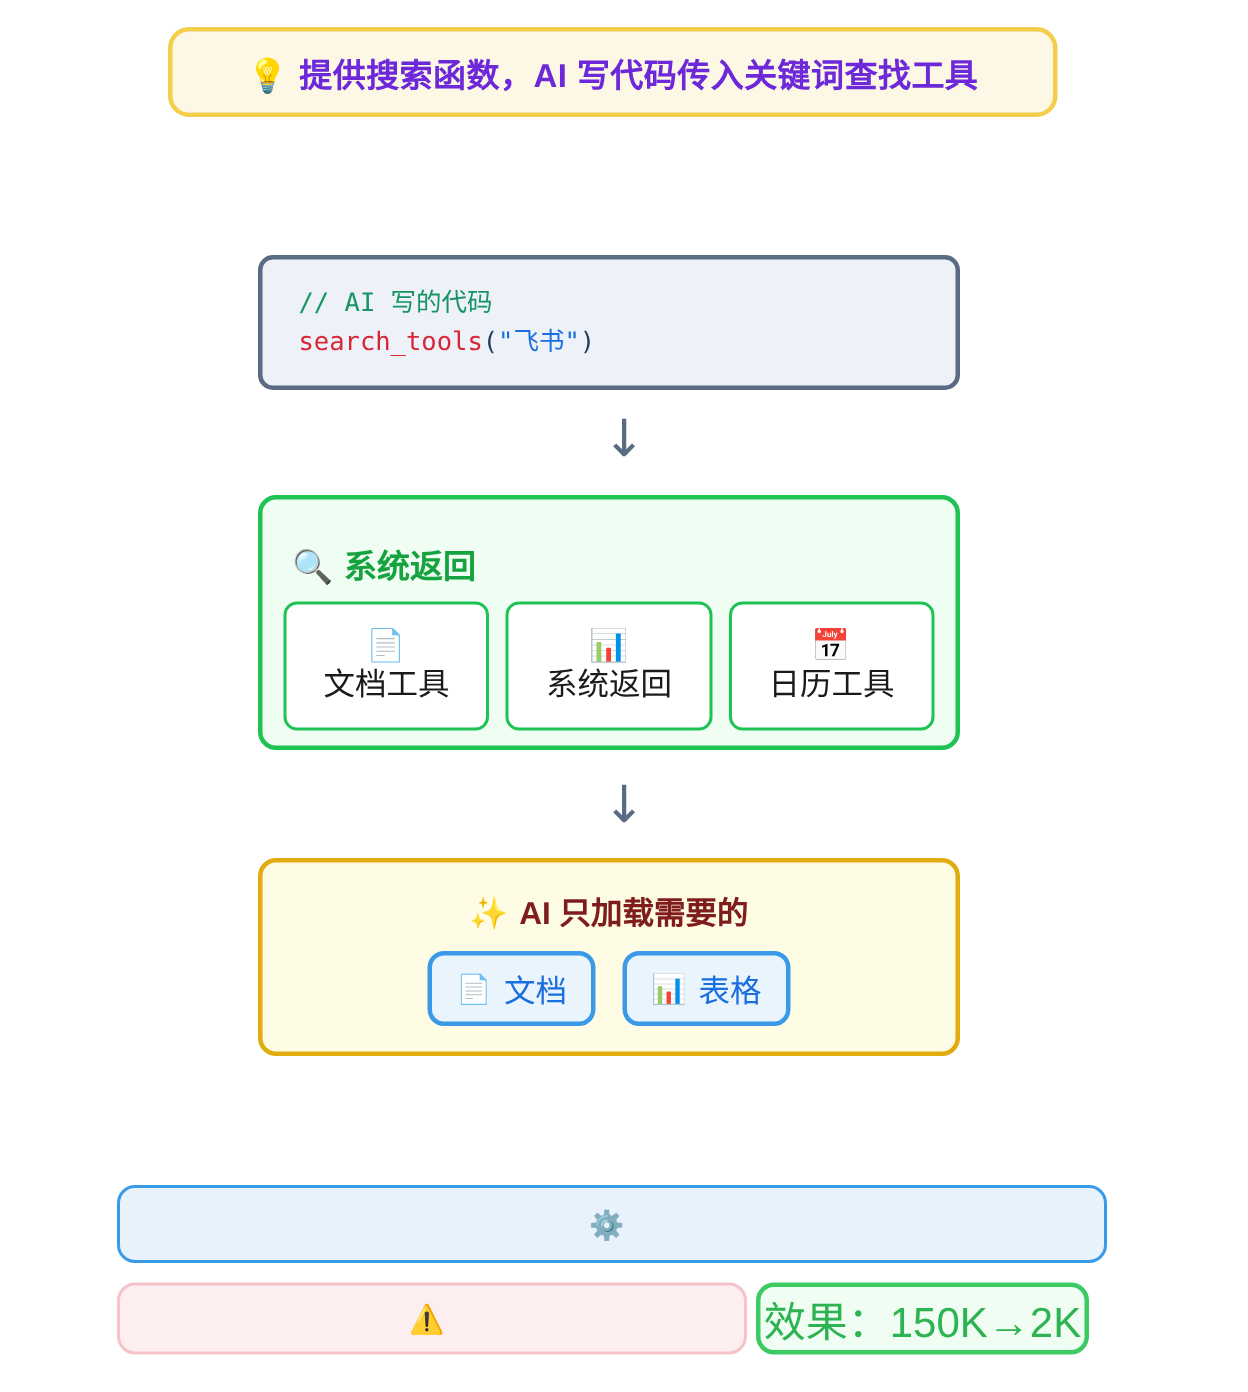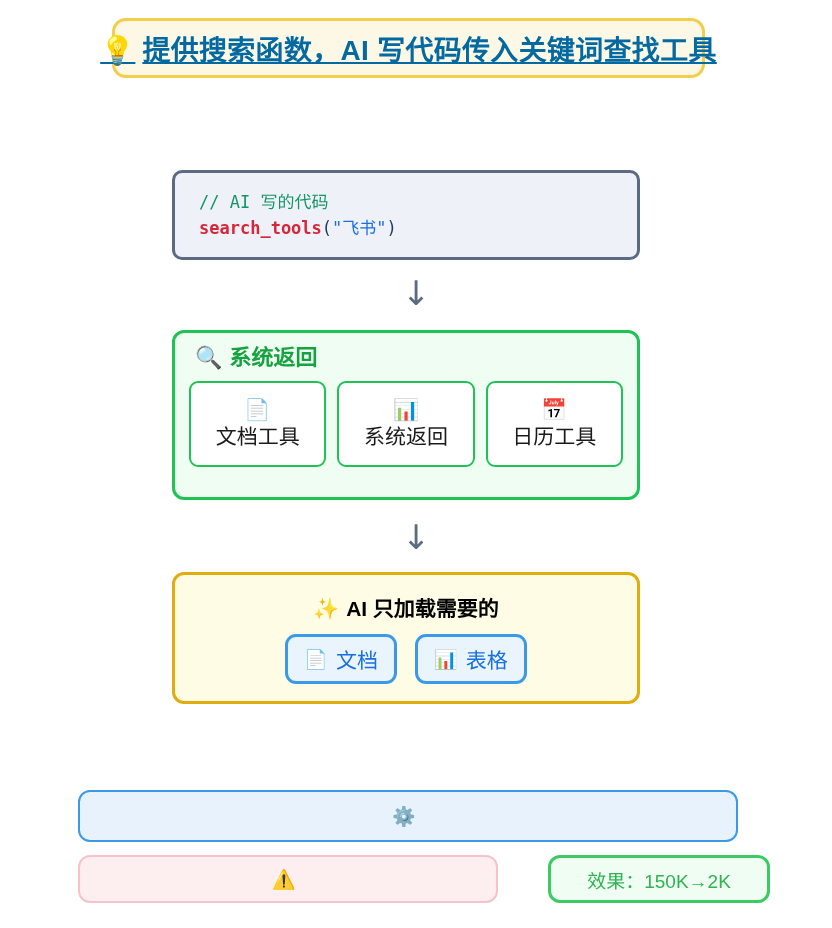--- a/index.html
+++ b/index.html
@@ -32,26 +32,25 @@
     height: 60px;
     box-sizing: border-box;
     background: #fdf8e6;
     border: 3px solid #f2ce4b;
     border-radius: 14px;
     display: flex;
     align-items: center;
     justify-content: center;
   }
   .top-banner-text {
-    font-size: 28px;
+    font-size: 22px;
     font-weight: bold;
-    color: #0369a1;
+    color: #6d28d9;
     letter-spacing: 0.3px;
     white-space: nowrap;
-    text-decoration: underline;
   }
   .emoji {
     font-family: "DejaVu Sans", sans-serif;
     font-weight: normal;
   }
 
   
   .code-block {
     position: absolute;
     left: 172px;
@@ -61,21 +60,21 @@
     box-sizing: border-box;
     background: #eef2f8;
     border: 3px solid #5b6b84;
     border-radius: 10px;
     padding: 16px 0 0 24px;
     font-family: "DejaVu Sans Mono", "Liberation Mono", monospace;
     font-size: 17px;
     line-height: 1.55;
   }
   .code-comment { color: #169463; }
-  .code-fn      { color: #d72638; font-weight: bold; }
+  .code-fn      { color: #d72638; }
   .code-punct   { color: #1f3a5f; }
   .code-str     { color: #1a6fe0; }
 
   
   .arrow {
     position: absolute;
     width: 832px;
     text-align: center;
     font-size: 34px;
     line-height: 1;
@@ -89,21 +88,21 @@
   .sys-box {
     position: absolute;
     left: 172px;
     top: 330px;
     width: 468px;
     height: 170px;
     box-sizing: border-box;
     background: #f0fdf3;
     border: 3px solid #1fc354;
     border-radius: 12px;
-    padding: 4px 14px 14px 14px;
+    padding: 24px 14px 14px 14px;
   }
   .sys-title {
     font-size: 22px;
     font-weight: bold;
     color: #15a33f;
     margin: 2px 0 10px 6px;
     white-space: nowrap;
   }
   .tool-row {
     display: flex;
@@ -146,21 +145,21 @@
     border-radius: 12px;
     display: flex;
     flex-direction: column;
     align-items: center;
     justify-content: center;
     gap: 12px;
   }
   .ai-title {
     font-size: 21px;
     font-weight: bold;
-    color: #000000;
+    color: #7f1d1d;
     white-space: nowrap;
   }
   .chip-row {
     display: flex;
     gap: 18px;
   }
   .chip {
     box-sizing: border-box;
     background: #eaf4fd;
     border: 3px solid #3b9ae8;
@@ -208,32 +207,32 @@
     border-radius: 12px;
     display: flex;
     align-items: center;
     justify-content: center;
     font-size: 19px;
     color: #e0353f;
     white-space: nowrap;
   }
   .note-result {
     position: absolute;
-    left: 548px;
+    left: 504px;
     top: 855px;
     width: 222px;
     height: 48px;
     box-sizing: border-box;
     background: #effdf2;
     border: 3px solid #3ccb63;
     border-radius: 12px;
     display: flex;
     align-items: center;
     justify-content: center;
-    font-size: 19px;
+    font-size: 28px;
     color: #2eb353;
     white-space: nowrap;
   }
   .gap { display: inline-block; width: 7px; }
 </style>
 </head>
 <body>
 
 <div class="canvas">
 

